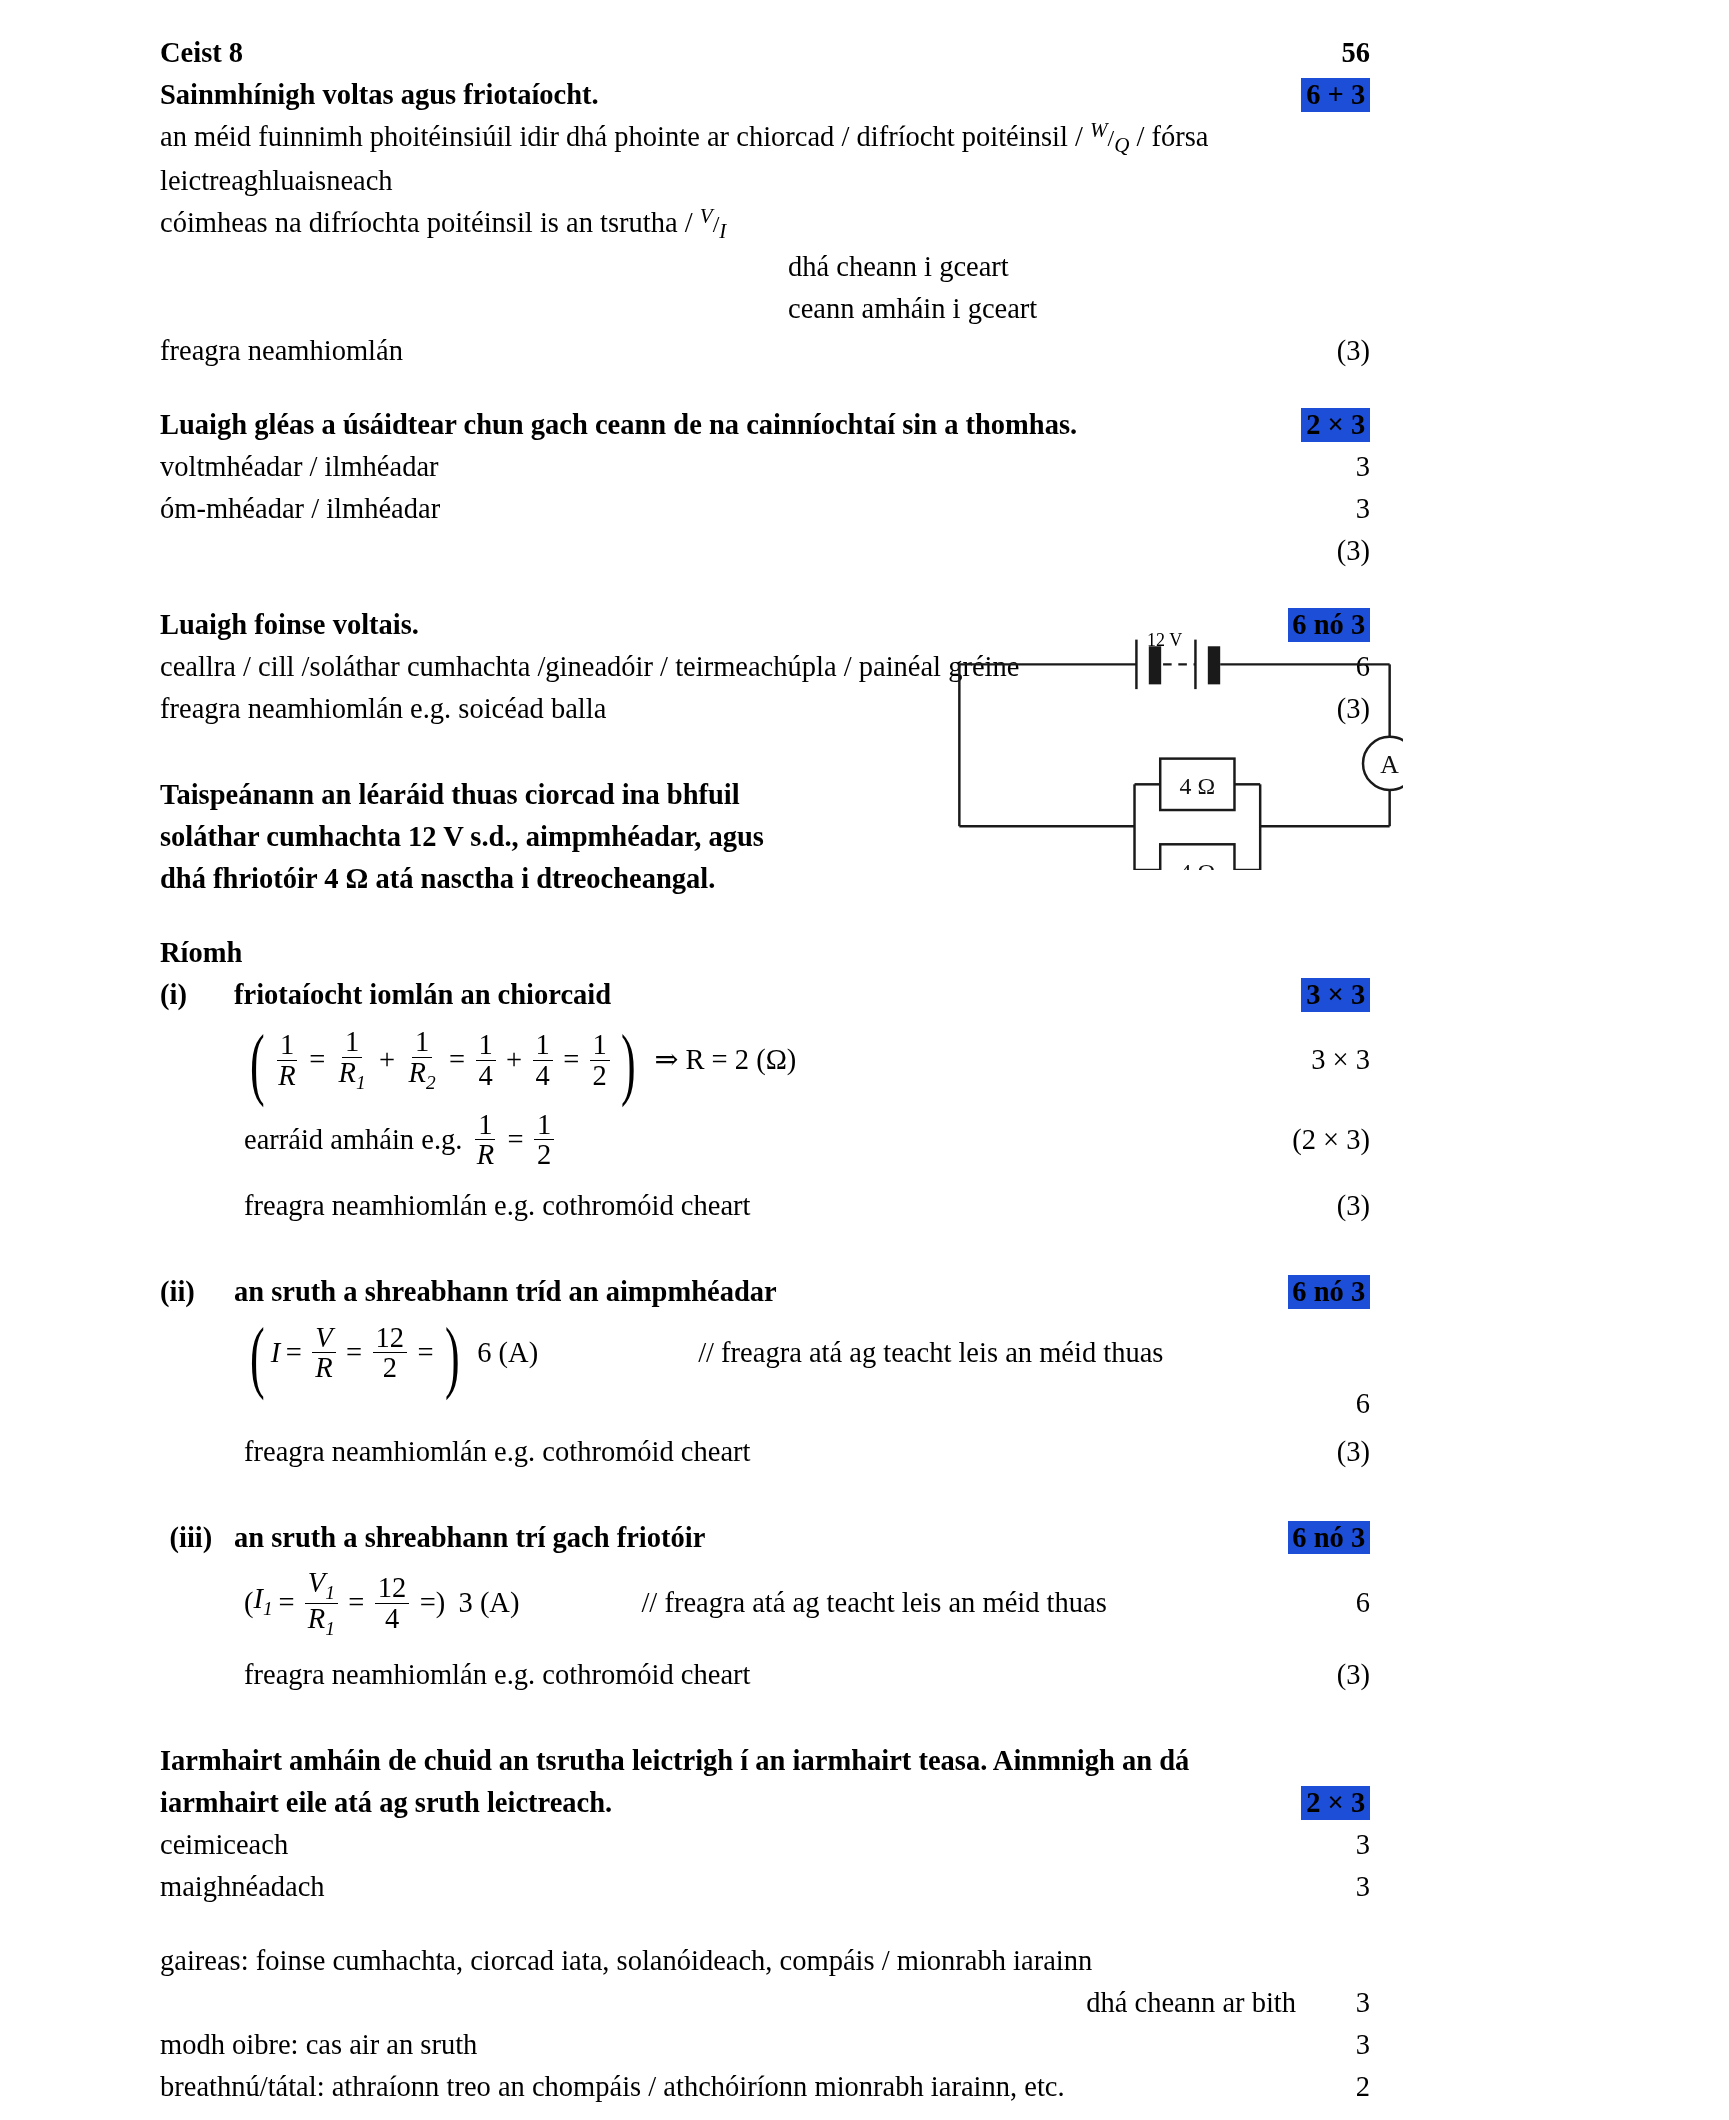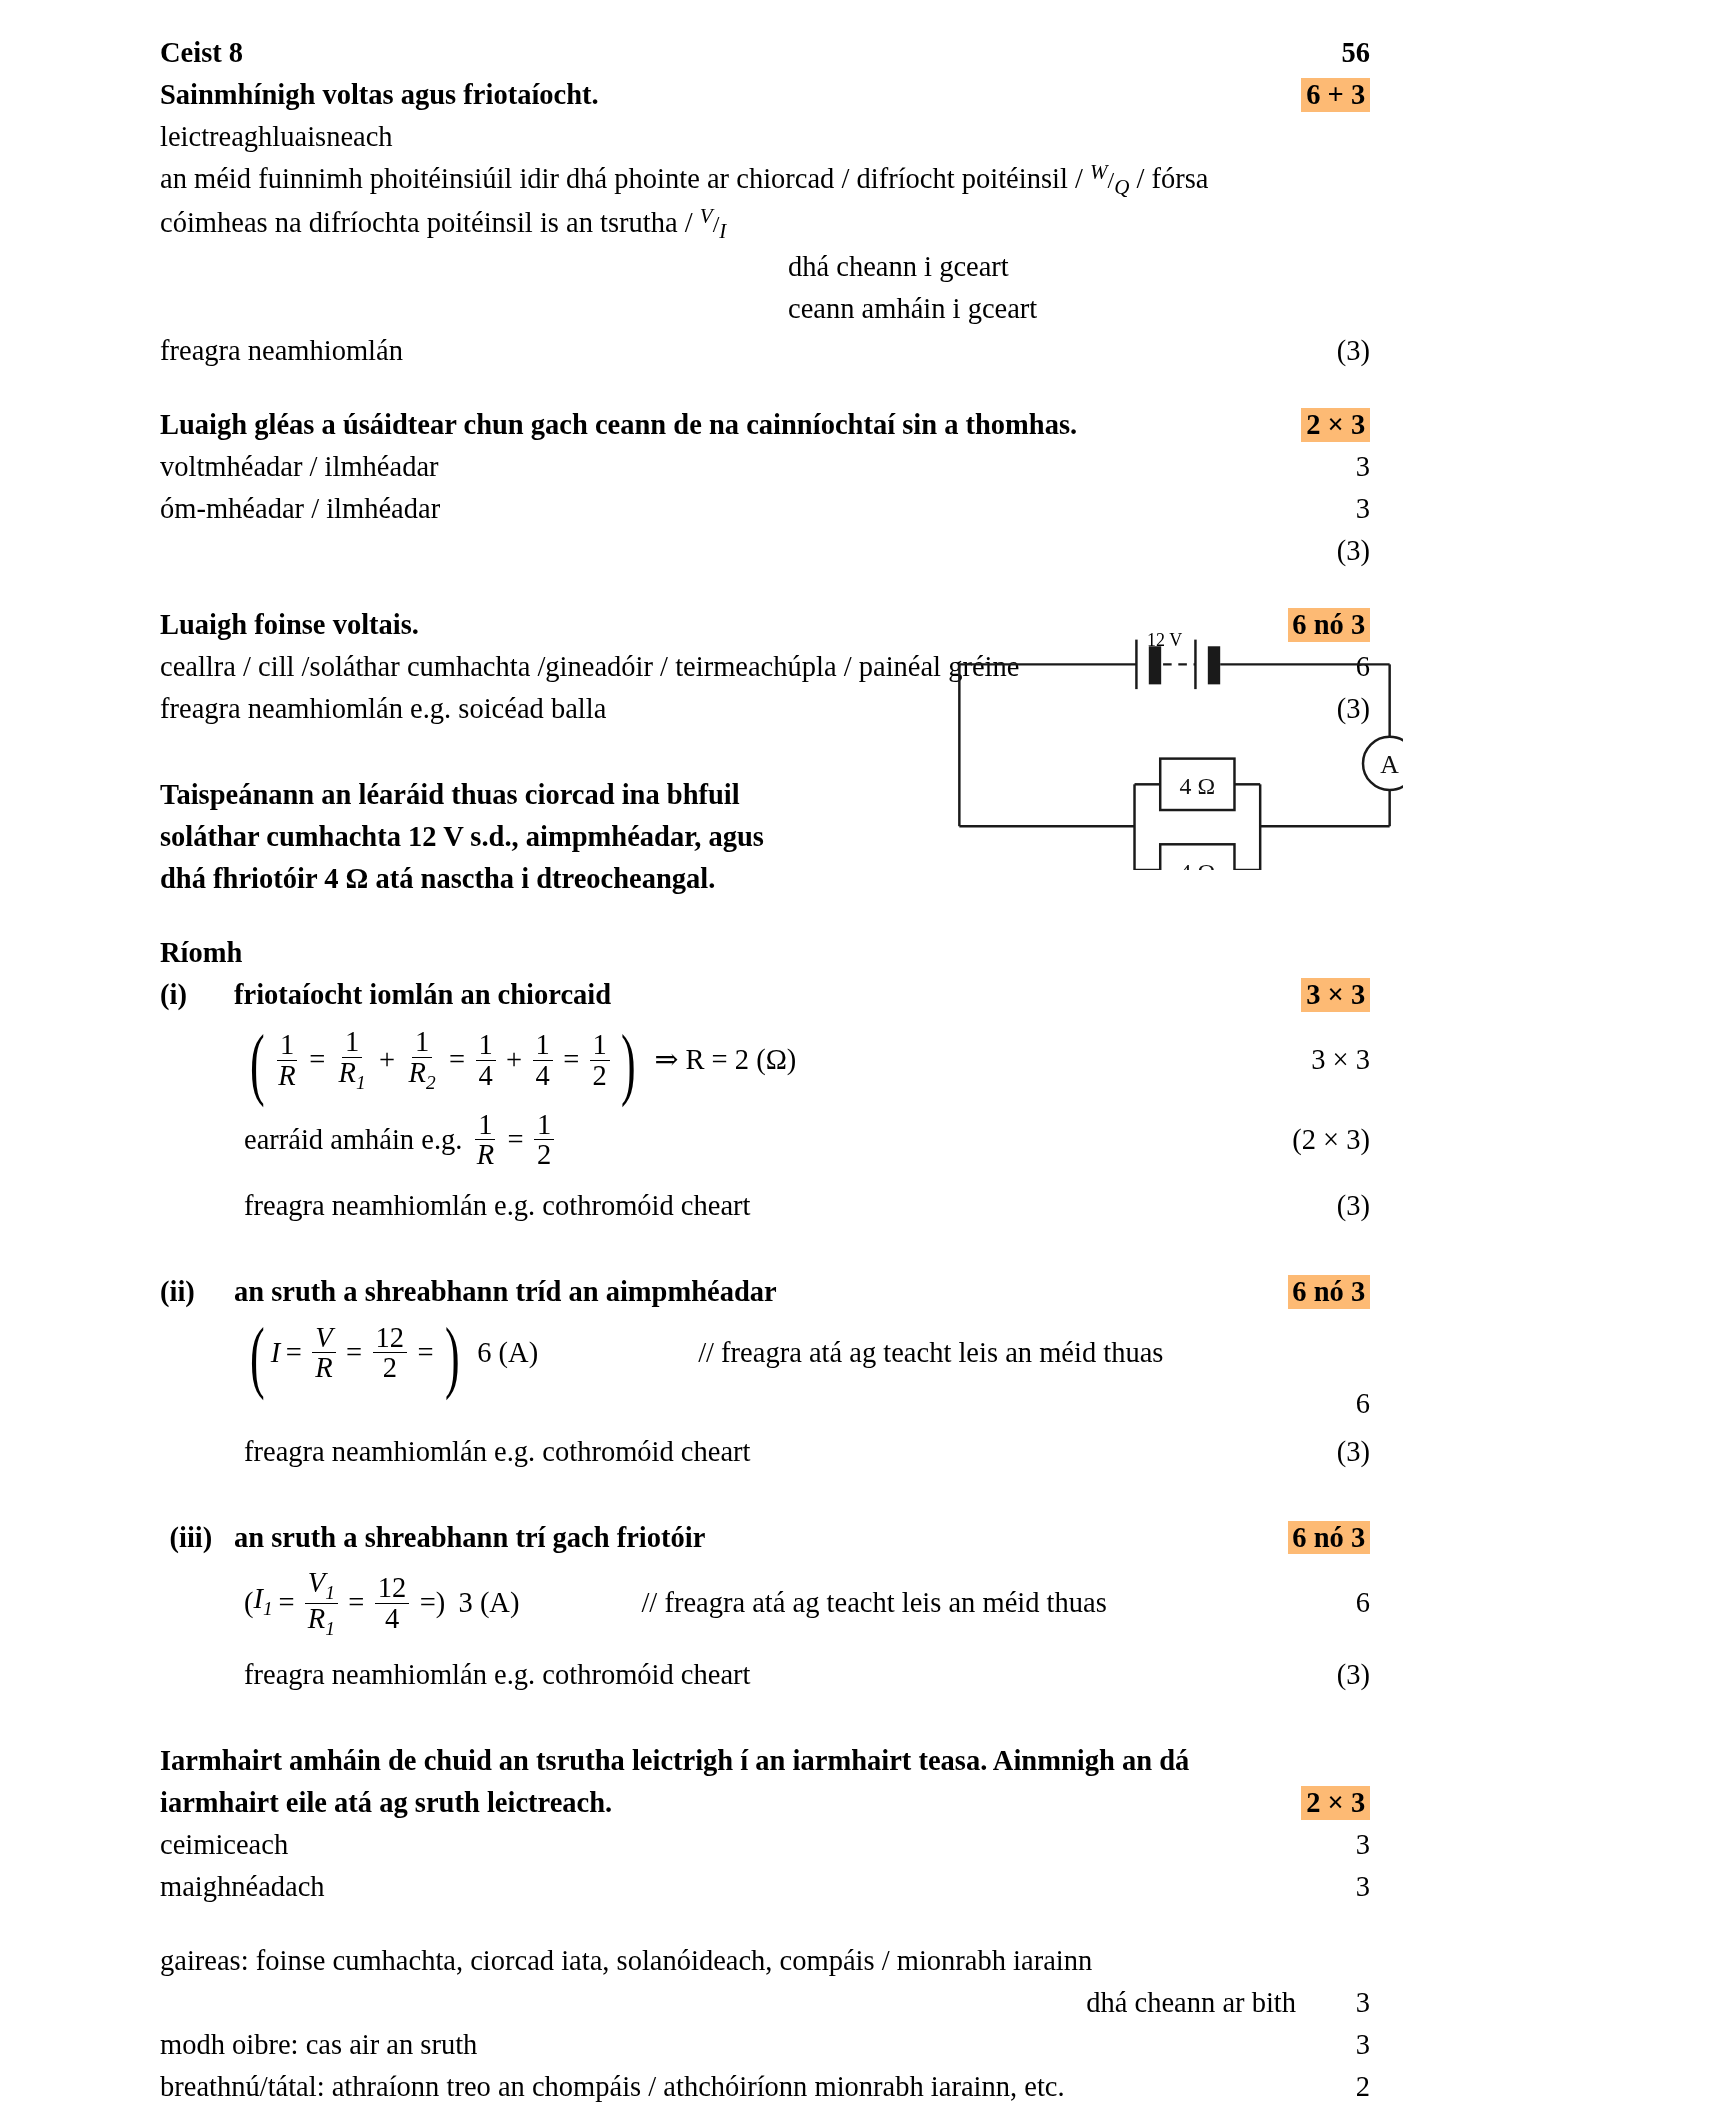--- a/index.html
+++ b/index.html
@@ -41,21 +41,21 @@
   .row .spacer { flex: 1 1 auto; }
   .mark {
     flex: 0 0 auto;
     text-align: right;
     min-width: 32px;
     white-space: nowrap;
   }
   .bold { font-weight: bold; }
   .ital { }
   .hl {
-    background: #fdba74;
+    background: #1d4ed8;
     padding: 1px 4.8px 1.9px 4.8px;
     font-weight: bold;
     white-space: nowrap;
   }
   .gap-m { height: 32px; }
   .gap-l { height: 44px; }
   .indent-2 { padding-left: 84px; }
 
   
   .sfrac {
@@ -136,25 +136,25 @@
       <span class="mark bold">56</span>
     </div>
 
     <div class="row">
       <span class="txt"><span class="bold">Sainmhínigh </span><span class="bold ital">voltas</span><span class="bold"> agus </span><span class="bold ital">friotaíocht.</span></span>
       <span class="spacer"></span>
       <span class="mark"><span class="hl">6 + 3</span></span>
     </div>
 
     <div class="row">
+      <span class="txt"><span>an méid fuinnimh phoitéinsiúil idir dhá phointe ar chiorcad / difríocht poitéinsil / </span><span class="sfrac"><span class="num">W</span><span class="sl">/</span><span class="den">Q</span></span><span> / fórsa</span></span>
+    </div>
+
+    <div class="row">
       <span class="txt">leictreaghluaisneach</span>
-    </div>
-
-    <div class="row">
-      <span class="txt"><span>an méid fuinnimh phoitéinsiúil idir dhá phointe ar chiorcad / difríocht poitéinsil / </span><span class="sfrac"><span class="num">W</span><span class="sl">/</span><span class="den">Q</span></span><span> / fórsa</span></span>
     </div>
 
     <div class="row">
       <span class="txt"><span>cóimheas na difríochta poitéinsil is an tsrutha / </span><span class="sfrac"><span class="num">V</span><span class="sl">/</span><span class="den">I</span></span></span>
     </div>
 
     <div class="row" style="padding-left:628px;">
       <span class="txt">dhá cheann i gceart</span>
       <span class="spacer"></span>
 

